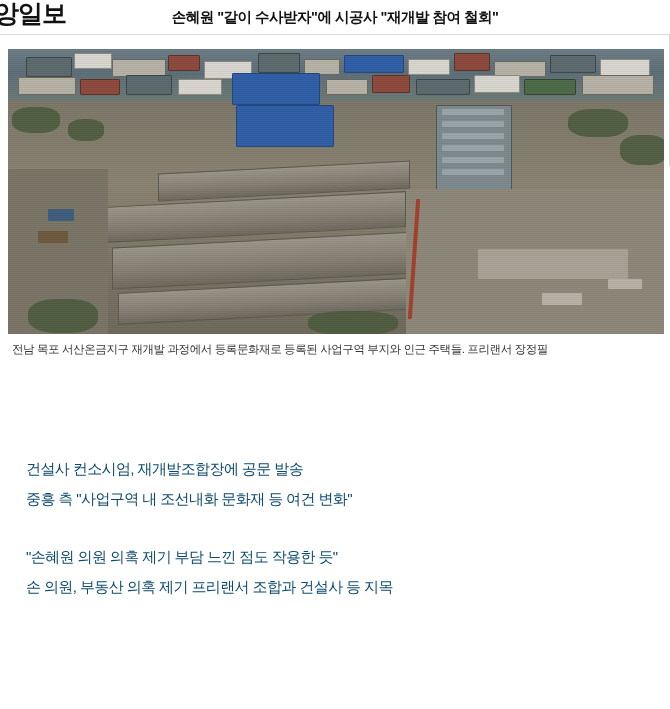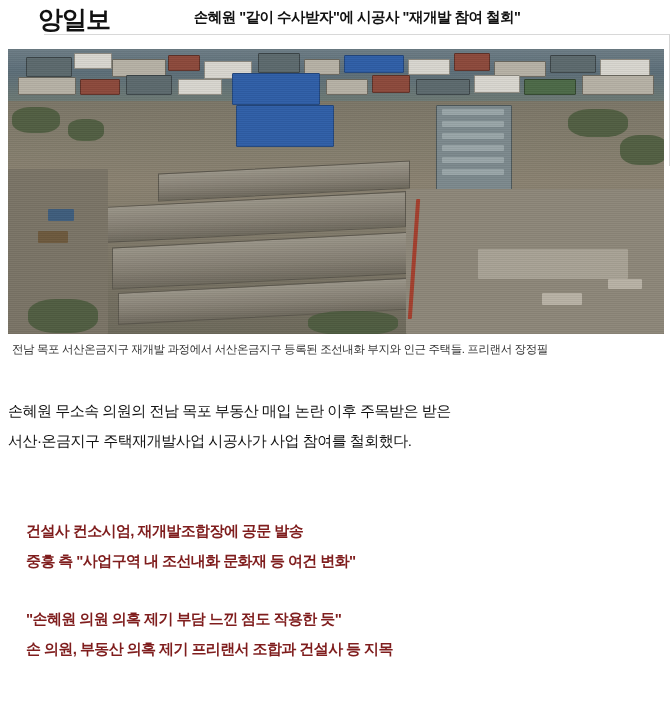--- a/index.html
+++ b/index.html
@@ -16,22 +16,21 @@
     position: relative;
   }
 
   
   .header {
     position: relative;
     height: 34px;
     border-bottom: 1px solid #d8d8d8;
     background: #ffffff;
     display: flex;
-    align-items: flex-end;
-    margin-left: 44px;
+    align-items: flex-start;
   }
   .logo {
     font-family: "Liberation Serif", serif;
     font-weight: bold;
     font-size: 25px;
     letter-spacing: -1px;
     color: #111111;
     margin-left: -6px;
     padding-left: 0;
     white-space: nowrap;
@@ -130,26 +129,26 @@
     margin: 38px 0 0 0;
     font-size: 15px;
     line-height: 30px;
     letter-spacing: -0.5px;
     color: #111111;
   }
   .lede p { margin: 0; }
 
   
   .summary {
-    margin: 60px 0 0 18px;
+    margin: 96px 0 0 18px;
     font-size: 15px;
-    font-weight: bold;
+    font-weight: normal;
     line-height: 30px;
     letter-spacing: -0.6px;
-    color: #7f1d1d;
+    color: #0c4a6e;
   }
   .summary .group { margin-bottom: 28px; }
   .summary .group:last-child { margin-bottom: 0; }
   .summary div { white-space: nowrap; }
 
   
   .right-rule {
     position: absolute;
     right: 0;
     top: 34px;
@@ -228,27 +227,23 @@
       <div class="veg" style="left:20px;  top:250px; width:70px; height:34px;"></div>
       <div class="veg" style="left:300px; top:262px; width:90px; height:24px;"></div>
 
       <div class="blk" style="left:40px;  top:160px; width:26px; height:12px; background:#3f5e7d;"></div>
       <div class="blk" style="left:30px;  top:182px; width:30px; height:12px; background:#6e5a3e;"></div>
       <div class="blk" style="left:534px; top:244px; width:40px; height:12px; background:#b9b3a6;"></div>
       <div class="blk" style="left:600px; top:230px; width:34px; height:10px; background:#b9b3a6;"></div>
 
       <div class="grain"></div>
     </div>
-    <div class="caption">전남 목포 서산온금지구 재개발 과정에서 서산온금지구 등록된 조선내화 부지와 인근 주택들. 프리랜서 장정필</div>
+    <div class="caption">전남 목포 서산온금지구 재개발 과정에서 등록문화재로 등록된 사업구역 부지와 인근 주택들. 프리랜서 장정필</div>
   </div>
 
-  <div class="lede">
-    <p>손혜원 무소속 의원의 전남 목포 부동산 매입 논란 이후 주목받은 받은</p>
-    <p>서산·온금지구 주택재개발사업 시공사가 사업 참여를 철회했다.</p>
-  </div>
 
   <div class="summary">
     <div class="group">
       <div>건설사 컨소시엄, 재개발조합장에 공문 발송</div>
       <div>중흥 측 "사업구역 내 조선내화 문화재 등 여건 변화"</div>
     </div>
     <div class="group">
       <div>"손혜원 의원 의혹 제기 부담 느낀 점도 작용한 듯"</div>
       <div>손 의원, 부동산 의혹 제기 프리랜서 조합과 건설사 등 지목</div>
     </div>

